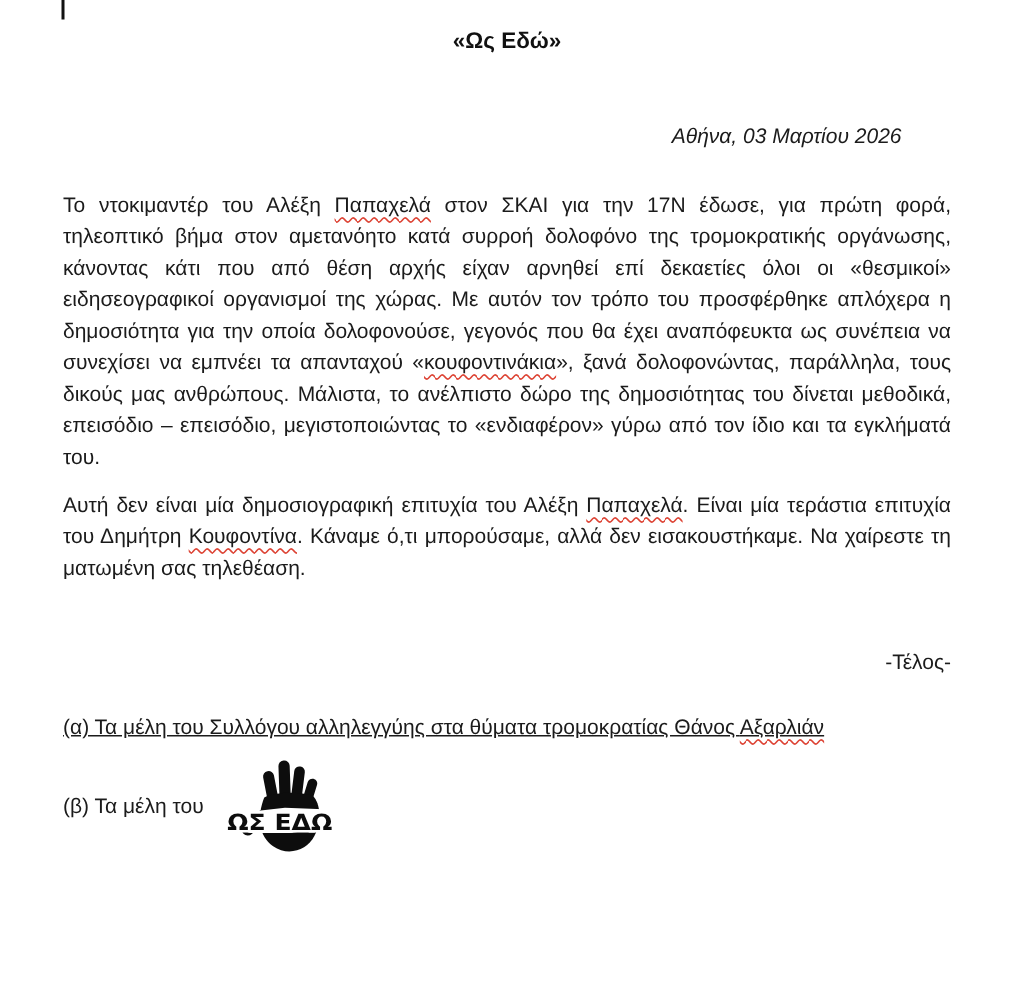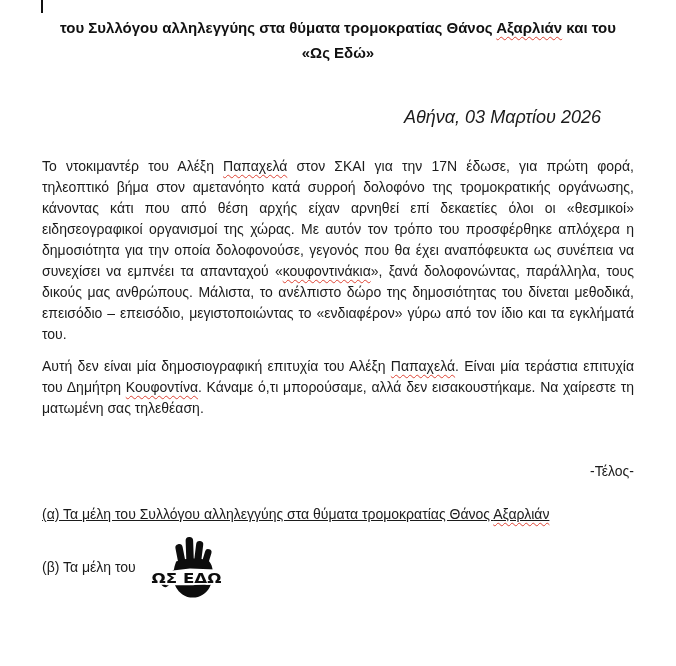--- a/index.html
+++ b/index.html
@@ -43,21 +43,21 @@
     font-size:15px;
     font-weight:bold;
     color:#111;
     line-height:25px;
   }
   .subtitle .line{white-space:nowrap;}
   .dateline{
     margin-top:42px;
     text-align:right;
     font-style:italic;
-    font-size:18px;
+    font-size:14px;
     padding-right:33px;
   }
   .body-text{
     margin-top:28px;
   }
   .para{
     font-size:14px;
     line-height:21px;
     text-align:justify;
     color:var(--ink);
@@ -100,21 +100,20 @@
 </style>
 </head>
 <body>
 
 <div class="page">
 
   <div class="caret"></div>
 
 
   <div class="subtitle">
-    <div class="line"><span>του Συλλόγου αλληλεγγύης στα θύματα τρομοκρατίας Θάνος </span><span class="misspelled">Αξαρλιάν</span><span> και του</span></div>
     <div class="line">«Ως Εδώ»</div>
   </div>
 
   <div class="dateline">Αθήνα, 03 Μαρτίου 2026</div>
 
   <div class="body-text">
     <div class="para"><span>Το ντοκιμαντέρ του Αλέξη </span><span class="misspelled">Παπαχελά</span><span> στον ΣΚΑΙ για την 17Ν έδωσε, για πρώτη φορά, τηλεοπτικό βήμα στον αμετανόητο κατά συρροή δολοφόνο της τρομοκρατικής οργάνωσης, κάνοντας κάτι που από θέση αρχής είχαν αρνηθεί επί δεκαετίες όλοι οι «θεσμικοί» ειδησεογραφικοί οργανισμοί της χώρας.  Με αυτόν τον τρόπο του προσφέρθηκε απλόχερα η δημοσιότητα για την οποία δολοφονούσε, γεγονός που θα έχει αναπόφευκτα ως συνέπεια να συνεχίσει να εμπνέει τα απανταχού «</span><span class="misspelled">κουφοντινάκια</span><span>», ξανά δολοφονώντας, παράλληλα, τους δικούς μας ανθρώπους. Μάλιστα, το ανέλπιστο δώρο της δημοσιότητας του δίνεται μεθοδικά, επεισόδιο – επεισόδιο, μεγιστοποιώντας το «ενδιαφέρον» γύρω από τον ίδιο και τα εγκλήματά του.</span></div>
     <div class="para"><span>Αυτή δεν είναι μία δημοσιογραφική επιτυχία του Αλέξη </span><span class="misspelled">Παπαχελά</span><span>. Είναι μία τεράστια επιτυχία του Δημήτρη </span><span class="misspelled">Κουφοντίνα</span><span>. Κάναμε ό,τι μπορούσαμε, αλλά δεν εισακουστήκαμε. Να χαίρεστε τη ματωμένη σας τηλεθέαση.</span></div>
   </div>
 

